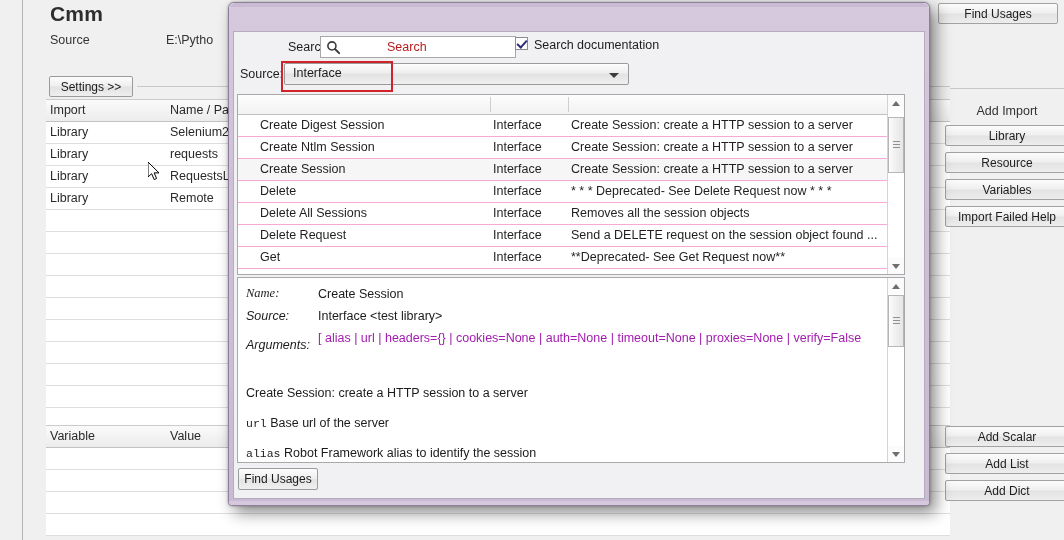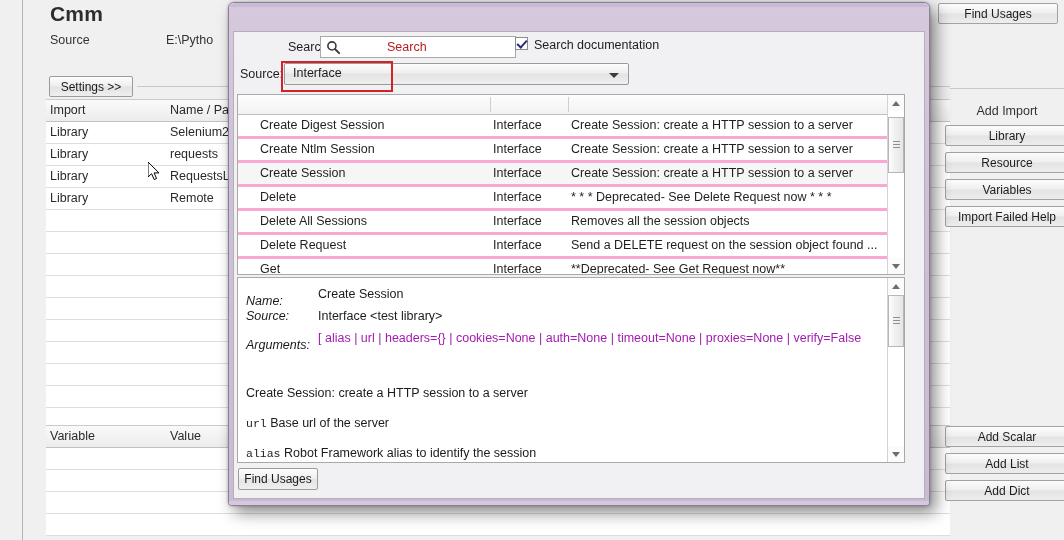--- a/index.html
+++ b/index.html
@@ -362,21 +362,21 @@
   }
   .th-sep {
     position: absolute;
     top: 2px;
     width: 1px; height: 15px;
     background: #cfcfcf;
   }
   .trow {
     position: relative;
     height: 21px;
-    border-bottom: 3px solid #f9a8d4;
+    border-bottom: 1px solid #f9a8d4;
     background: #ffffff;
   }
   .trow.alt { background: #f6f6f6; }
   .trow .td {
     position: absolute;
     top: 0;
     font-size: 12.5px;
     color: #1f1f1f;
     line-height: 21px;
     white-space: nowrap;
@@ -657,21 +657,21 @@
           <div class="sb-thumb" style="top:22px; height:56px;">
               <span class="grip"></span>
             </div>
           <div class="sb-arrow down" style="bottom:0;">
               <span class="tri"></span>
             </div>
         </div>
       </div>
 
       <div class="detail">
-        <div class="d-key" style="top:16px;">Name:</div>
+        <div class="d-key" style="top:8px;font-family:Liberation Serif, serif;">Name:</div>
         <div class="d-val" style="top:9px;">Create Session</div>
 
         <div class="d-key" style="top:31px;">Source:</div>
         <div class="d-val" style="top:31px;">Interface &lt;test library&gt;</div>
 
         <div class="d-key" style="top:60px;">Arguments:</div>
         <div class="d-args" style="top:52px;">
           <div>[ alias | url | headers={} | cookies=None | auth=None | timeout=None | proxies=None | verify=False</div>
         </div>
 

